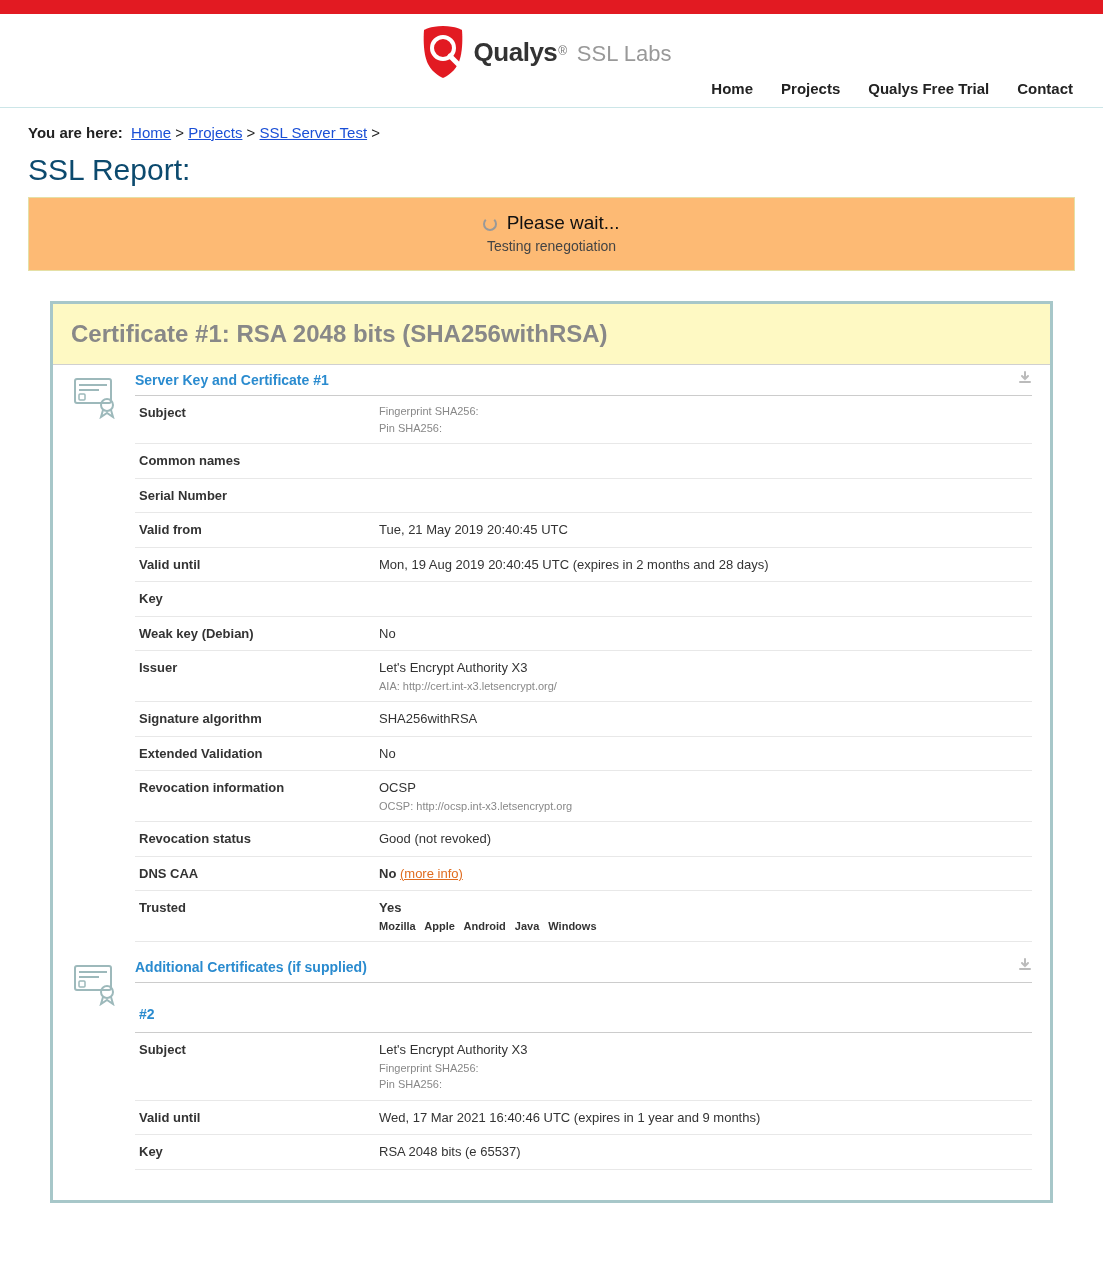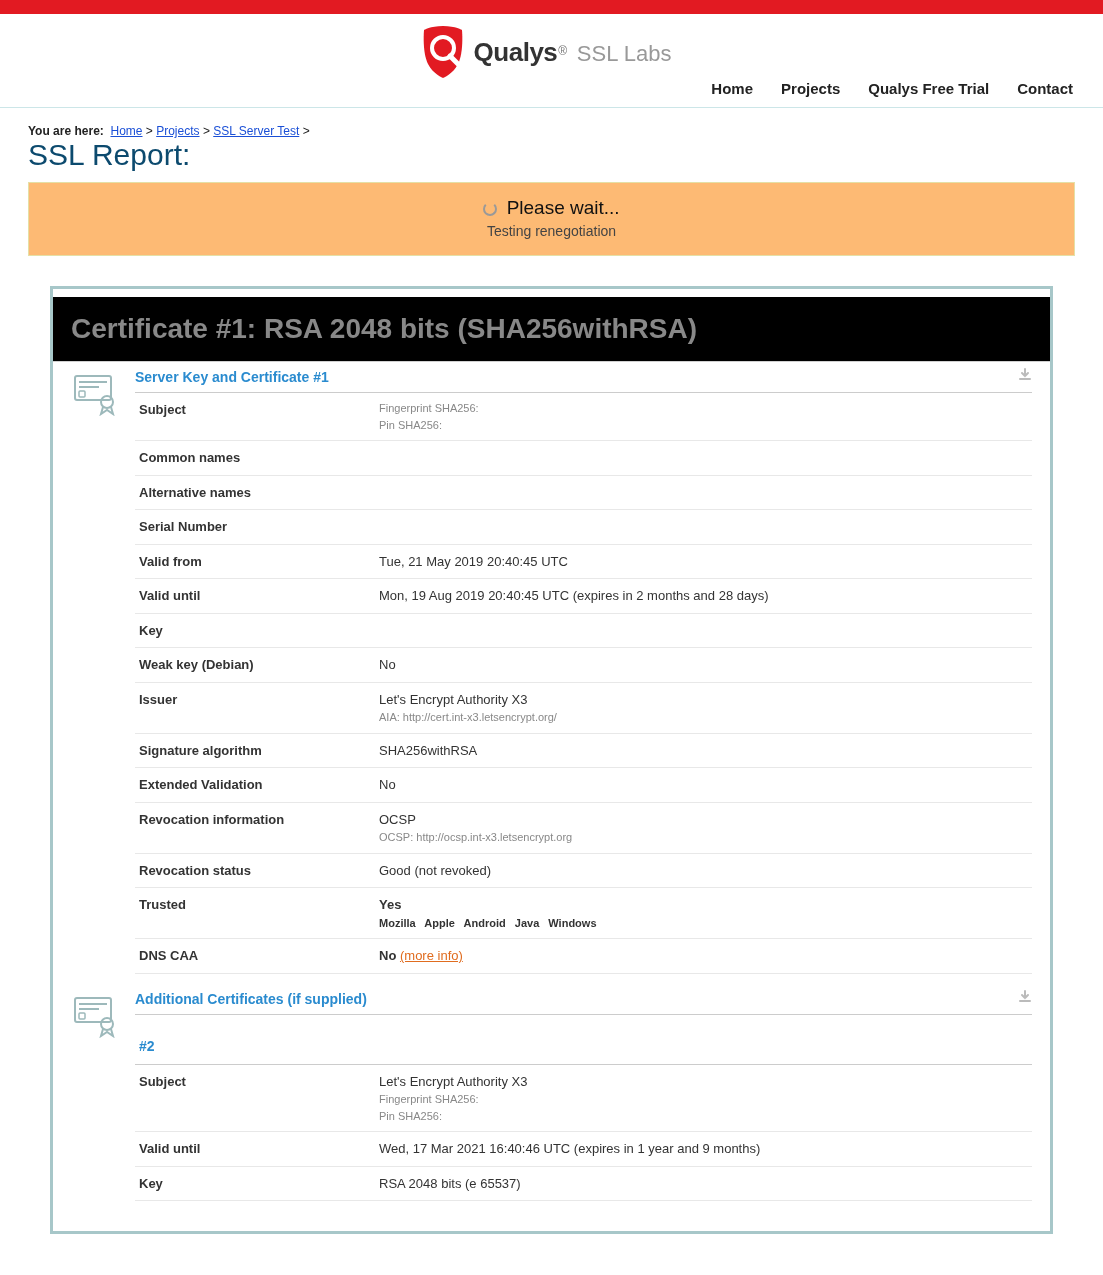--- a/index.html
+++ b/index.html
@@ -23,21 +23,21 @@
     width: 46px; height: 56px;
   }
   .qualys-word {
     font-size: 26px; font-weight: 700; color: #333; letter-spacing: -0.5px;
   }
   .qualys-sub { font-size: 12px; color: #777; vertical-align: super; margin-left:1px;}
   .ssl-labs { font-size: 22px; color: #999; font-weight: 400; margin-left: 6px;}
   .nav { margin-left: auto; display: flex; gap: 28px; }
   .nav a { color: #222; text-decoration: none; font-weight: 700; font-size: 15px; }
   .content-wrap { padding: 10px 28px 20px 28px; }
-  .breadcrumb { font-size: 12px; margin-bottom: 0; margin-top:6px;}
+  .breadcrumb { font-size: 15px; margin-bottom: 12px; margin-top:6px;}
   .breadcrumb b { font-weight: 700; color:#222; }
   .breadcrumb a { color: #1a4fd6; text-decoration: underline; }
   .breadcrumb .sep { color: #222; }
   .page-title { font-size: 30px; font-weight: 400; color: #0c4a6e; margin-bottom: 10px; }
   .status-box {
     background: #fdba74;
     border: 1px solid #e5e0a6;
     padding: 14px 10px 16px 10px;
     text-align: center;
     margin-bottom: 30px;
@@ -50,27 +50,26 @@
     vertical-align:-2px;
     animation: spin 1s linear infinite;
   }
   @keyframes spin { to { transform: rotate(360deg);} }
   .cert-panel {
     margin: 0 22px;
     border: 3px solid #a7c7c9;
     padding-bottom: 30px;
   }
   .cert-header {
-    background: #000000;
+    background: #fef9c3;
     padding: 16px 18px;
-    font-size: 28px;
+    font-size: 24px;
     font-weight: 700;
     color: #888;
     border-bottom: 1px solid #d0d0d0;
-    margin-top: 8px;
   }
   .section { display:flex; padding: 6px 18px 0 18px; gap: 16px; }
   .section + .section { margin-top: 10px; }
   .cert-icon { width:48px; flex:0 0 48px; }
   .cert-icon svg { width:48px; height:48px; }
   .section-body { flex: 1; min-width:0; }
   .section-title-row {
     display:flex; align-items:center; border-bottom:1px solid #ccc;
     padding-bottom:6px;
   }
@@ -167,24 +166,20 @@
             <td class="val">
               <div class="subtle">Fingerprint SHA256:</div>
               <div class="subtle">Pin SHA256:</div>
             </td>
           </tr>
           <tr>
                 <td class="key">Common names</td>
                 <td class="val"></td>
               </tr>
           <tr>
-                <td class="key">Alternative names</td>
-                <td class="val"></td>
-              </tr>
-          <tr>
                 <td class="key">Serial Number</td>
                 <td class="val"></td>
               </tr>
           <tr>
                 <td class="key">Valid from</td>
                 <td class="val">Tue, 21 May 2019 20:40:45 UTC</td>
               </tr>
           <tr>
                 <td class="key">Valid until</td>
                 <td class="val">Mon, 19 Aug 2019 20:40:45 UTC (expires in 2 months and 28 days)</td>
@@ -215,39 +210,39 @@
           <tr>
                 <td class="key">Revocation information</td>
             <td class="val">
               <div>OCSP</div>
               <div class="subtle">OCSP: http://ocsp.int-x3.letsencrypt.org</div>
             </td>
               </tr>
           <tr>
                 <td class="key">Revocation status</td>
                 <td class="val">Good (not revoked)</td>
+              </tr>
+          <tr>
+                <td class="key orange">DNS CAA</td>
+            <td class="val orange">
+              <span>No</span>
+              <a href="#">(more info)</a>
+            </td>
               </tr>
           <tr>
                 <td class="key green">Trusted</td>
             <td class="val green">
               <div>Yes</div>
               <div class="browsers">
                 <span>Mozilla</span>
                 <span>Apple</span>
                 <span>Android</span>
                 <span>Java</span>
                 <span>Windows</span>
               </div>
-            </td>
-              </tr>
-          <tr>
-                <td class="key orange">DNS CAA</td>
-            <td class="val orange">
-              <span>No</span>
-              <a href="#">(more info)</a>
             </td>
               </tr>
         </tbody>
           </table>
       </div>
     </div>
 
     <div class="section">
       <div class="cert-icon">
         <svg viewBox="0 0 48 48">

